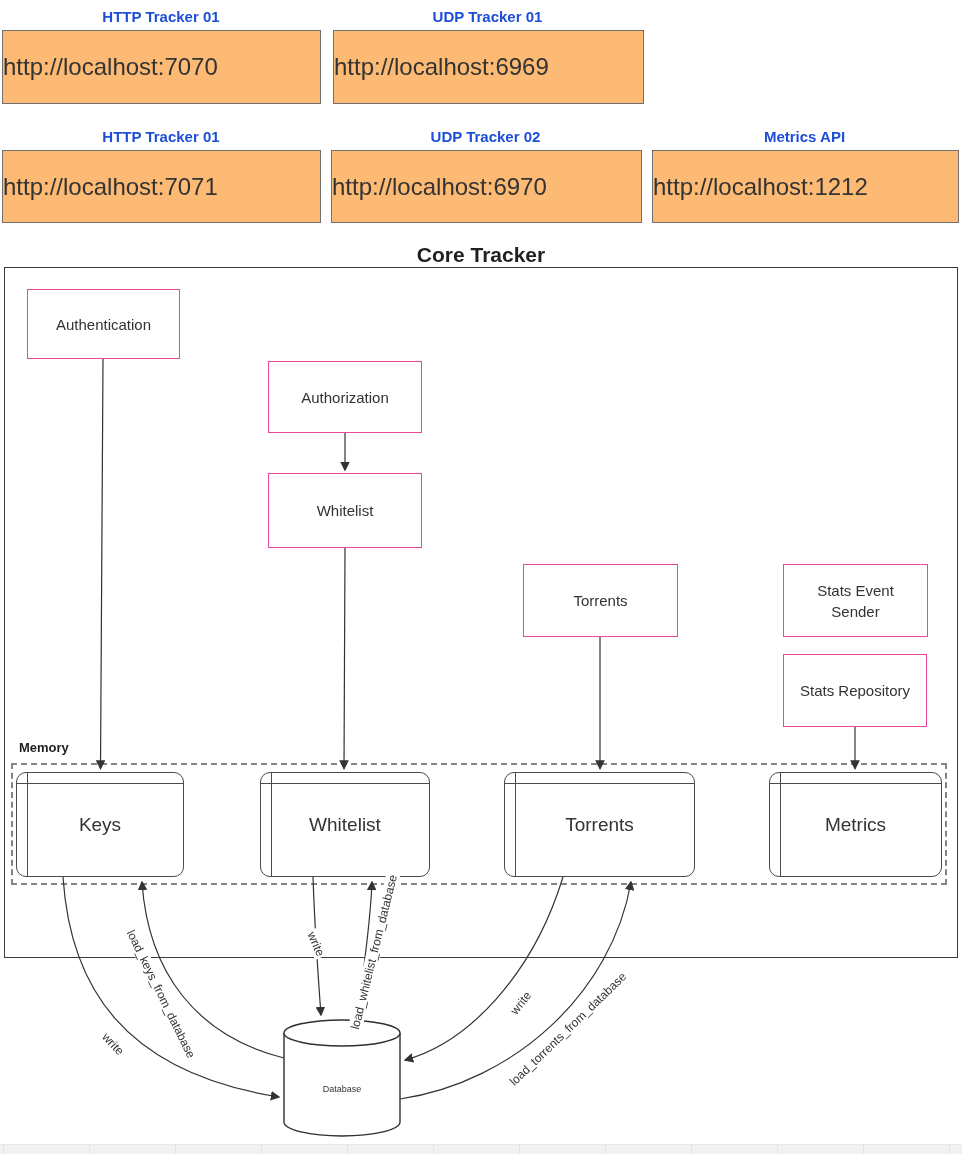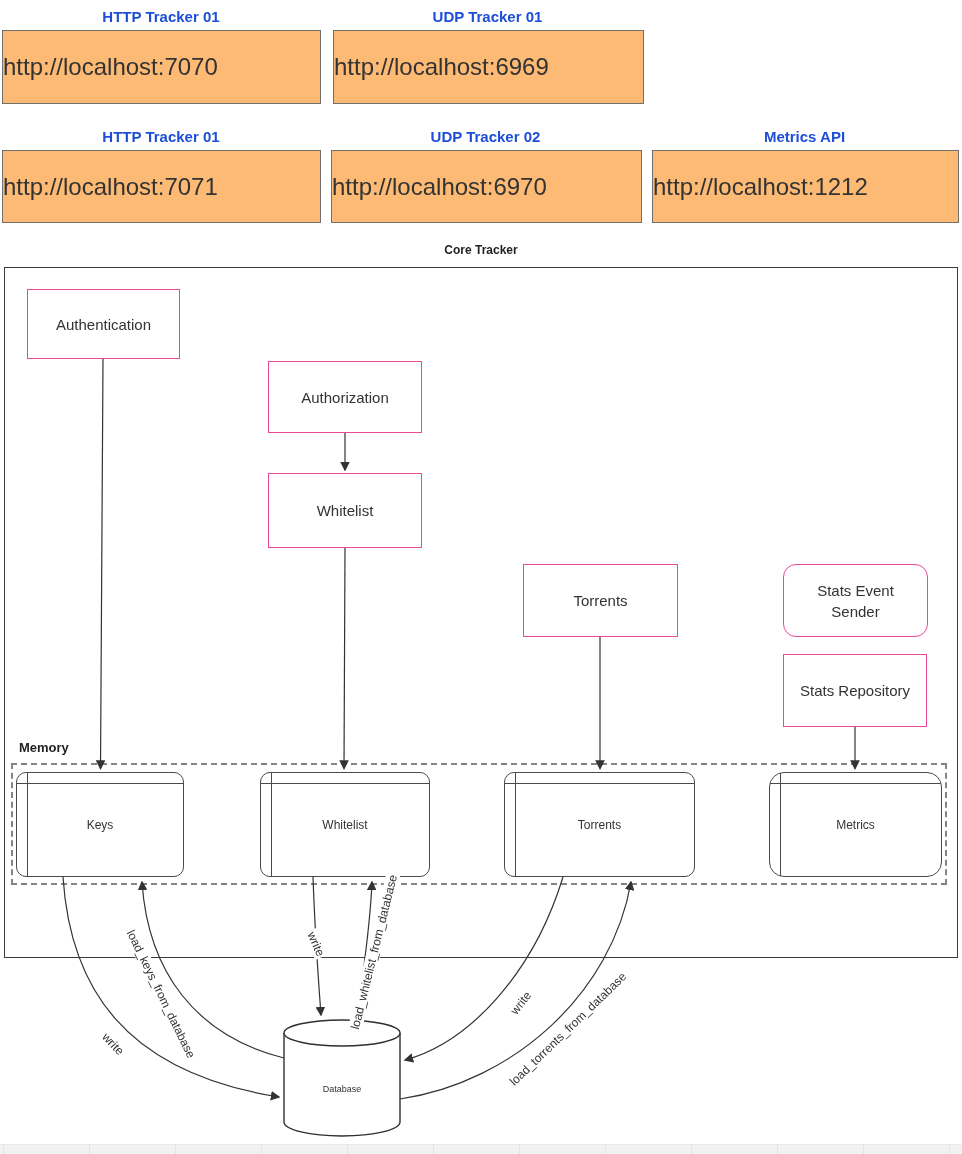--- a/index.html
+++ b/index.html
@@ -16,39 +16,39 @@
     position:absolute; background:#fdba74; border:1px solid #707070;
     display:flex; align-items:center; 
     font-size:24px; color:#333333; z-index:2;
   }
   .core-box {
     position:absolute; left:4px; top:267px; width:952px; height:689px;
     border:1px solid #3b3b3b; background:#ffffff; z-index:1;
   }
   .core-title {
     position:absolute; left:0; top:243px; width:962px; text-align:center;
-    font-weight:bold; font-size:12px; color:#1f1f1f; z-index:2;
+    font-weight:bold; font-size:21px; color:#1f1f1f; z-index:2;
   }
   .node {
     position:absolute; background:#ffffff; border:1px solid #ec4899;
     display:flex; align-items:center; justify-content:center; text-align:center;
     font-size:15px; color:#333333; line-height:1.4; z-index:3; box-sizing:border-box;
   }
   .memory-label {
     position:absolute; left:19px; top:740px; font-weight:bold;
     font-size:13px; color:#1f1f1f; z-index:3;
   }
   .memory-box {
     position:absolute; left:11px; top:763px; width:936px; height:122px;
     border:2px dashed #848484; box-sizing:border-box; z-index:2;
   }
   .store {
     position:absolute; background:#ffffff; border:1px solid #4a4a4a;
     border-radius:10px; display:flex; align-items:center; justify-content:center;
-    font-size:12px; color:#333333; z-index:3; box-sizing:border-box;
+    font-size:19px; color:#333333; z-index:3; box-sizing:border-box;
   }
   .store::before {
     content:""; position:absolute; left:0; right:0; top:10px;
     border-top:1px solid #4a4a4a;
   }
   .store::after {
     content:""; position:absolute; top:0; bottom:0; left:10px;
     border-left:1px solid #4a4a4a;
   }
   .edges-svg { position:absolute; left:0; top:0; z-index:5; pointer-events:none; }
@@ -102,37 +102,37 @@
   <div class="core-box"></div>
 
   <div class="node" style="left:27px; top:289px; width:153px; height:70px;">Authentication</div>
 
   <div class="node" style="left:268px; top:361px; width:154px; height:72px;">Authorization</div>
 
   <div class="node" style="left:268px; top:473px; width:154px; height:75px;">Whitelist</div>
 
   <div class="node" style="left:523px; top:564px; width:155px; height:73px;">Torrents</div>
 
-  <div class="node" style="left:783px; top:564px; width:145px; height:73px; padding:0 28px;border-radius:13px;">Stats Event Sender</div>
+  <div class="node" style="left:783px; top:564px; width:145px; height:73px; padding:0 28px;">Stats Event Sender</div>
 
   <div class="node" style="left:783px; top:654px; width:144px; height:73px;">Stats Repository</div>
 
   <div class="memory-label">Memory</div>
   <div class="memory-box"></div>
 
   <div class="store" style="left:16px; top:772px; width:168px; height:105px;">
     <span>Keys</span>
   </div>
   <div class="store" style="left:260px; top:772px; width:170px; height:105px;">
     <span>Whitelist</span>
   </div>
   <div class="store" style="left:504px; top:772px; width:191px; height:105px;">
     <span>Torrents</span>
   </div>
-  <div class="store" style="left:769px; top:772px; width:173px; height:105px;border-radius:15px;">
+  <div class="store" style="left:769px; top:772px; width:173px; height:105px;">
     <span>Metrics</span>
   </div>
 
   <svg class="edges-svg" width="962" height="1154" viewBox="0 0 962 1154">
     <defs>
       <marker id="arrow" viewBox="0 0 10 10" refX="8.5" refY="5" markerWidth="8" markerHeight="8" orient="auto-start-reverse">
         <path d="M0,0 L10,5 L0,10 z" fill="#333333"></path>
       </marker>
     </defs>
     <g stroke="#333333" stroke-width="1.2" fill="none">

